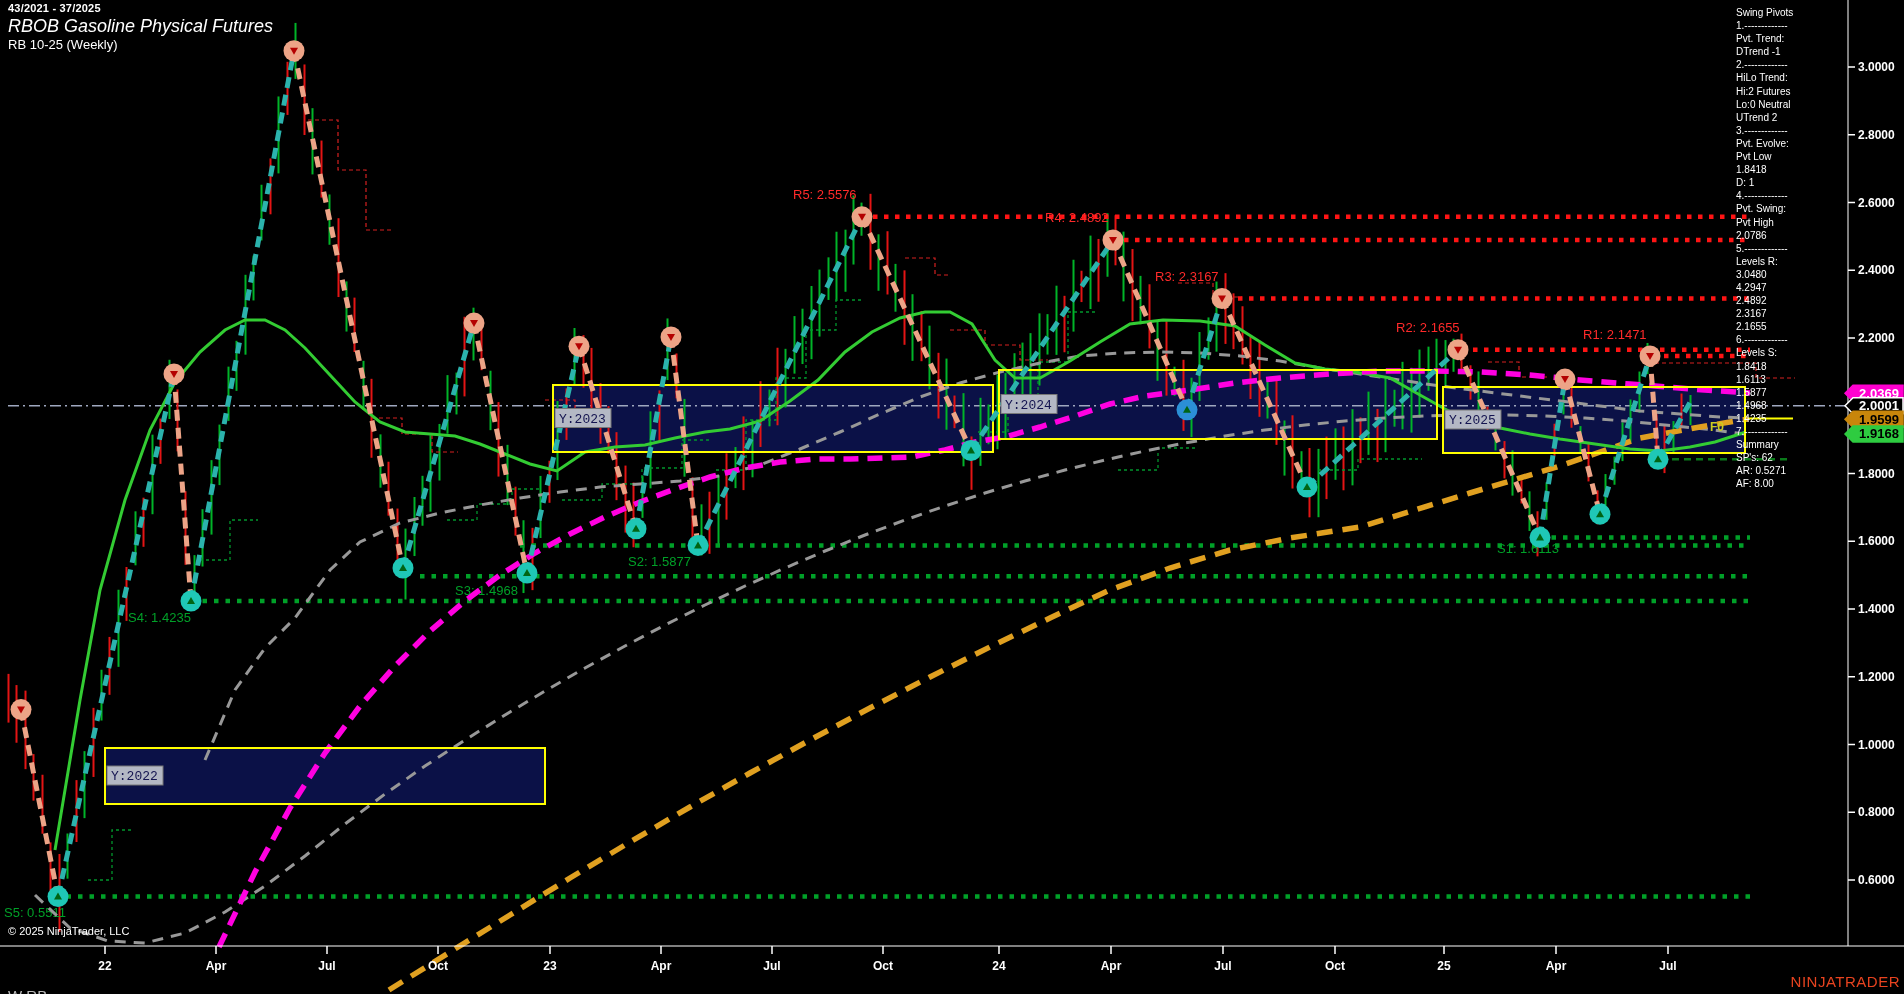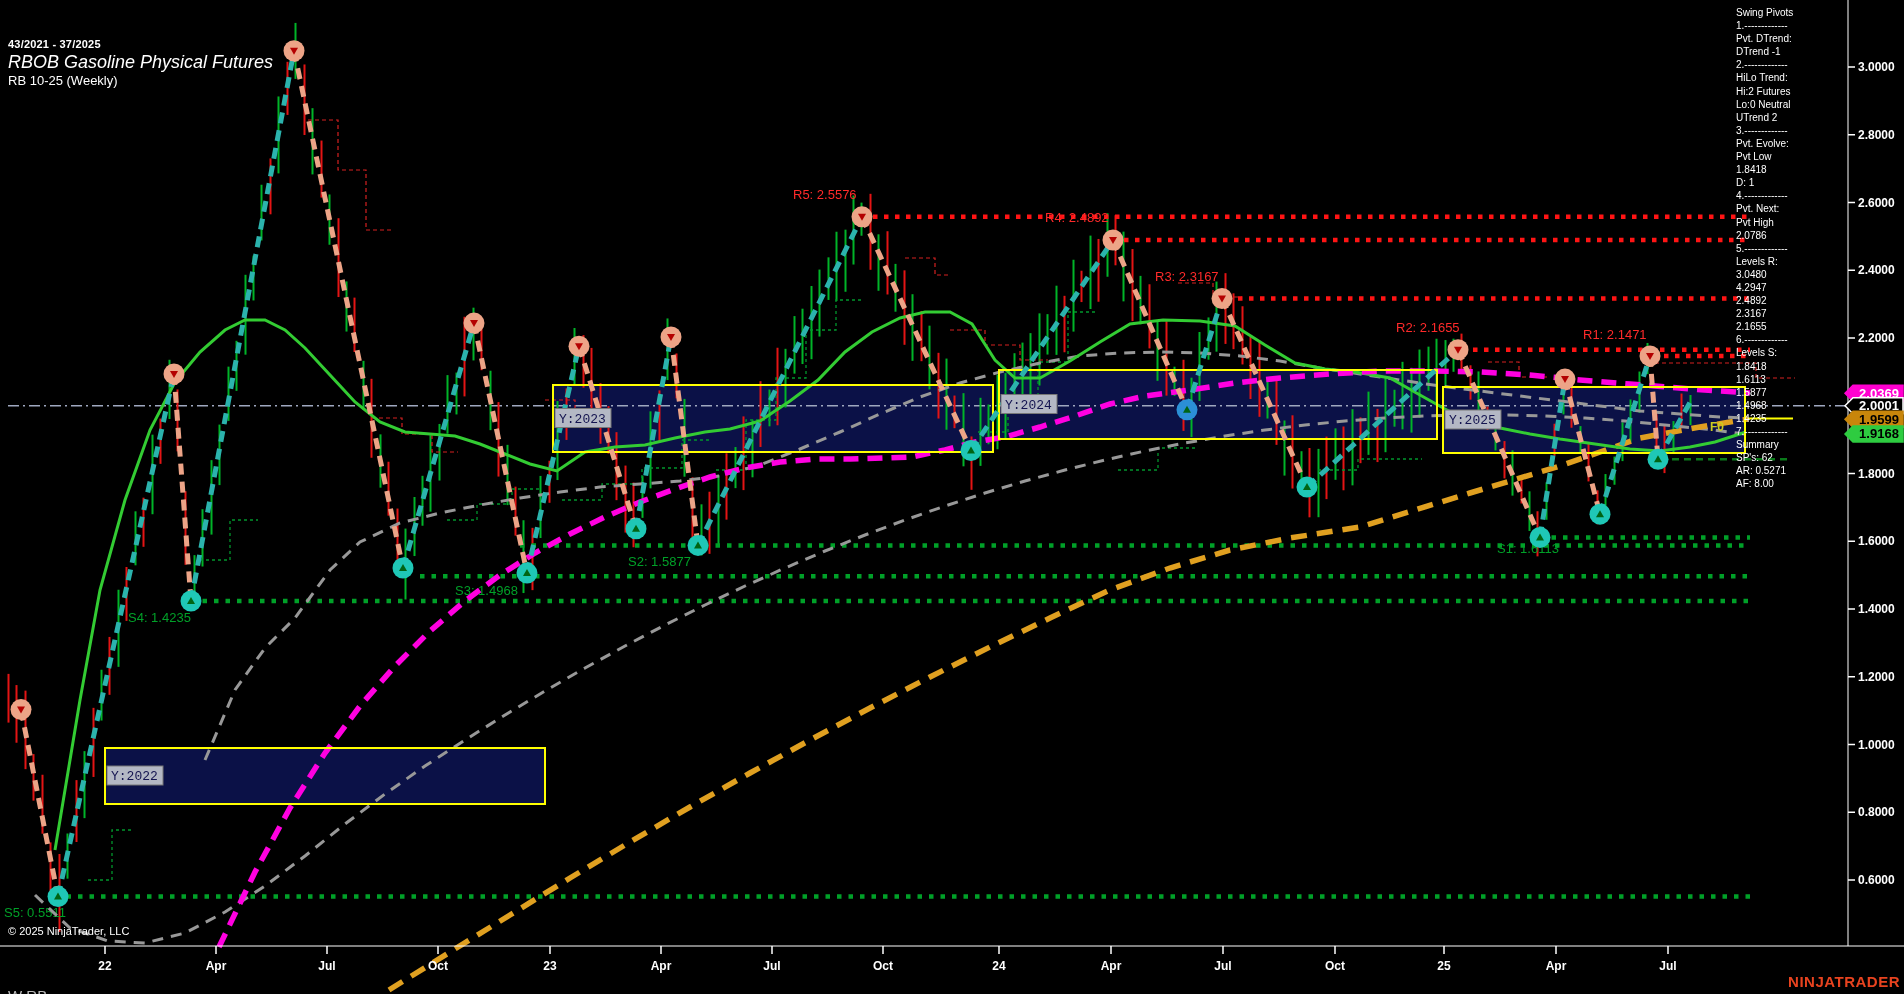--- a/index.html
+++ b/index.html
@@ -1,26 +1,26 @@
 <!DOCTYPE html>
 <html><head>
 <meta charset="utf-8">
 <style>
   html,body{margin:0;padding:0;background:#000;width:1904px;height:994px;overflow:hidden;}
   body{font-family:"Liberation Sans",sans-serif;color:#fff;position:relative;}
   #stage{position:absolute;left:0;top:0;width:1904px;height:994px;background:#000;}
   #chart-svg{position:absolute;left:0;top:0;}
-  .hdr{position:absolute;left:8px;top:2px;z-index:5;pointer-events:none;margin-top:36px;}
+  .hdr{position:absolute;left:8px;top:2px;z-index:5;pointer-events:none;}
   .hdr .range{font-size:11px;font-weight:bold;letter-spacing:.2px;}
   .hdr .t1{font-size:18px;margin-top:2px;font-style:italic;}
   .hdr .t2{font-size:13px;}
   #panel{position:absolute;left:1736px;top:6px;width:60px;z-index:5;font-size:10px;line-height:13.1px;white-space:nowrap;}
   .foot-copy{position:absolute;left:8px;top:925px;font-size:11px;z-index:5;}
   .foot-series{position:absolute;left:8px;top:987px;font-size:15px;color:#b9b9b9;z-index:5;}
-  .foot-logo{position:absolute;right:4px;top:973px;font-size:15px;font-weight:bold;color:#e8431f;letter-spacing:.5px;z-index:5;}
+  .foot-logo{position:absolute;right:4px;top:973px;font-size:15px;font-weight:normal;color:#e8431f;letter-spacing:.5px;z-index:5;}
 </style>
 </head>
 <body>
 
 <div id="stage">
   <svg id="chart-svg" width="1904" height="994" viewBox="0 0 1904 994">
       <rect x="105" y="748" width="440" height="56" fill="#0b1147"></rect>
       <rect x="553" y="385" width="440" height="67" fill="#0b1147"></rect>
       <rect x="999" y="370" width="438" height="69" fill="#0b1147"></rect>
       <rect x="1443" y="387" width="302" height="66" fill="#0b1147"></rect>
@@ -422,34 +422,34 @@
 
   <div class="hdr">
     <div class="range">43/2021 - 37/2025</div>
     <div class="t1">RBOB Gasoline Physical Futures</div>
     <div class="t2">RB 10-25 (Weekly)</div>
   </div>
 
   <div id="panel">
       <div>Swing Pivots</div>
       <div>1.-------------</div>
-      <div>Pvt. DTrend:</div>
+      <div>Pvt. Trend:</div>
       <div>DTrend -1</div>
       <div>2.-------------</div>
       <div>HiLo Trend:</div>
       <div>Hi:2 Futures</div>
       <div>Lo:0 Neutral</div>
       <div>UTrend 2</div>
       <div>3.-------------</div>
       <div>Pvt. Evolve:</div>
       <div>Pvt Low</div>
       <div>1.8418</div>
       <div>D: 1</div>
       <div>4.-------------</div>
-      <div>Pvt. Next:</div>
+      <div>Pvt. Swing:</div>
       <div>Pvt High</div>
       <div>2.0786</div>
       <div>5.-------------</div>
       <div>Levels R:</div>
       <div>3.0480</div>
       <div>4.2947</div>
       <div>2.4892</div>
       <div>2.3167</div>
       <div>2.1655</div>
       <div>6.-------------</div>

